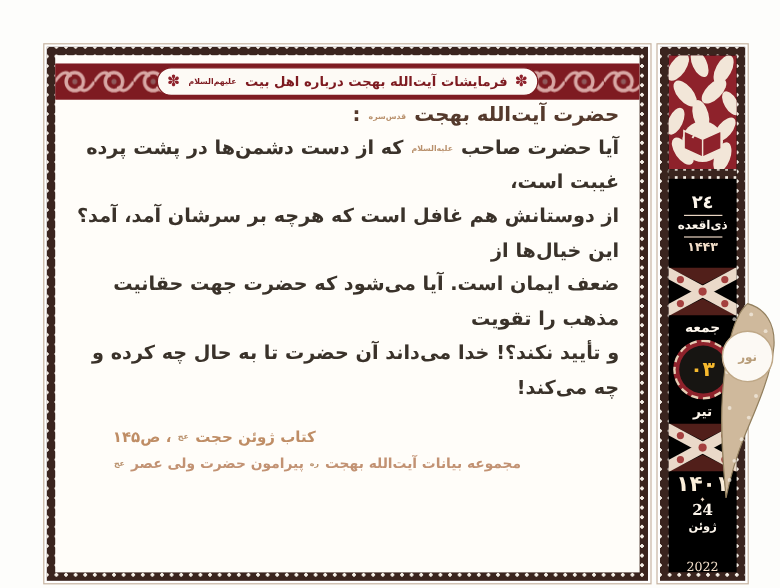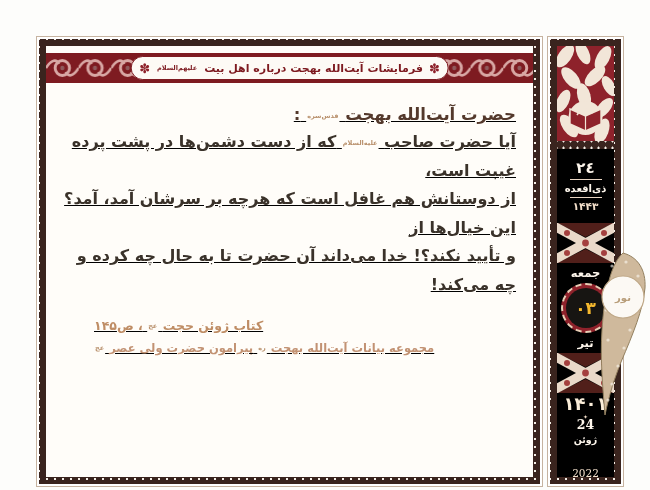--- a/index.html
+++ b/index.html
@@ -34,21 +34,21 @@
     background:#fdfaf5; border:1.5px solid #7e1b21; border-radius:14px;
     height:24px; padding:0 8px; display:flex; align-items:center; gap:6px;
     white-space:nowrap; z-index:2;
   }
   .pill-flower { color:#8e222b; font-size:13px; line-height:1; }
   .pill-title { font-size:11px; font-weight:bold; color:#7d1a20; }
   .hon { font-size:6.5px; font-weight:bold; display:inline-block; line-height:1; vertical-align:2px; margin:0 1px; }
   .hon-red { color:#7d1a20; }
   .hon-tan { color:#b9916d; }
 
-  .quote-area { padding:19px 17px 0 14px; direction:rtl; text-align:right;text-decoration:underline; }
+  .quote-area { padding:0 17px 0 14px; direction:rtl; text-align:right; }
   .quote-heading { font-size:16.5px; font-weight:bold; color:#54392c; line-height:26px; }
   .quote-line { font-size:16px; font-weight:bold; color:#3a322a; line-height:28.5px; }
 
   .citation-area { margin-top:16px; padding-left:34px; direction:rtl; text-align:left; }
   .citation-1 { font-size:12.5px; font-weight:bold; color:#bf8d65; line-height:22px; }
   .citation-2 { font-size:11.5px; font-weight:bold; color:#c29273; line-height:22px; }
 
   
   #sidebar-panel { left:547px; top:36px; width:77px; height:451px; }
   .side-col { width:100%; height:100%; background:#000000; display:flex; flex-direction:column; align-items:center; }
@@ -127,20 +127,21 @@
           <span>حضرت آیت‌الله بهجت</span>
           <span class="hon hon-tan">قدس‌سره</span>
           <span>:</span>
         </div>
         <div class="quote-line">
           <span>آیا حضرت صاحب</span>
           <span class="hon hon-tan">علیه‌السلام</span>
           <span>که از دست دشمن‌ها در پشت پرده غیبت است،</span>
         </div>
         <div class="quote-line">از دوستانش هم غافل است که هرچه بر سرشان آمد، آمد؟ این خیال‌ها از</div>
+        <div class="quote-line">ضعف ایمان است. آیا می‌شود که حضرت جهت حقانیت مذهب را تقویت</div>
         <div class="quote-line">و تأیید نکند؟! خدا می‌داند آن حضرت تا به حال چه کرده و چه می‌کند!</div>
 
         <div class="citation-area">
           <div class="citation-1">
             <span>کتاب ژوئن حجت</span>
             <span class="hon hon-tan">عج</span>
             <span>، ص۱۴۵</span>
           </div>
           <div class="citation-2">
             <span>مجموعه بیانات آیت‌الله بهجت</span>

